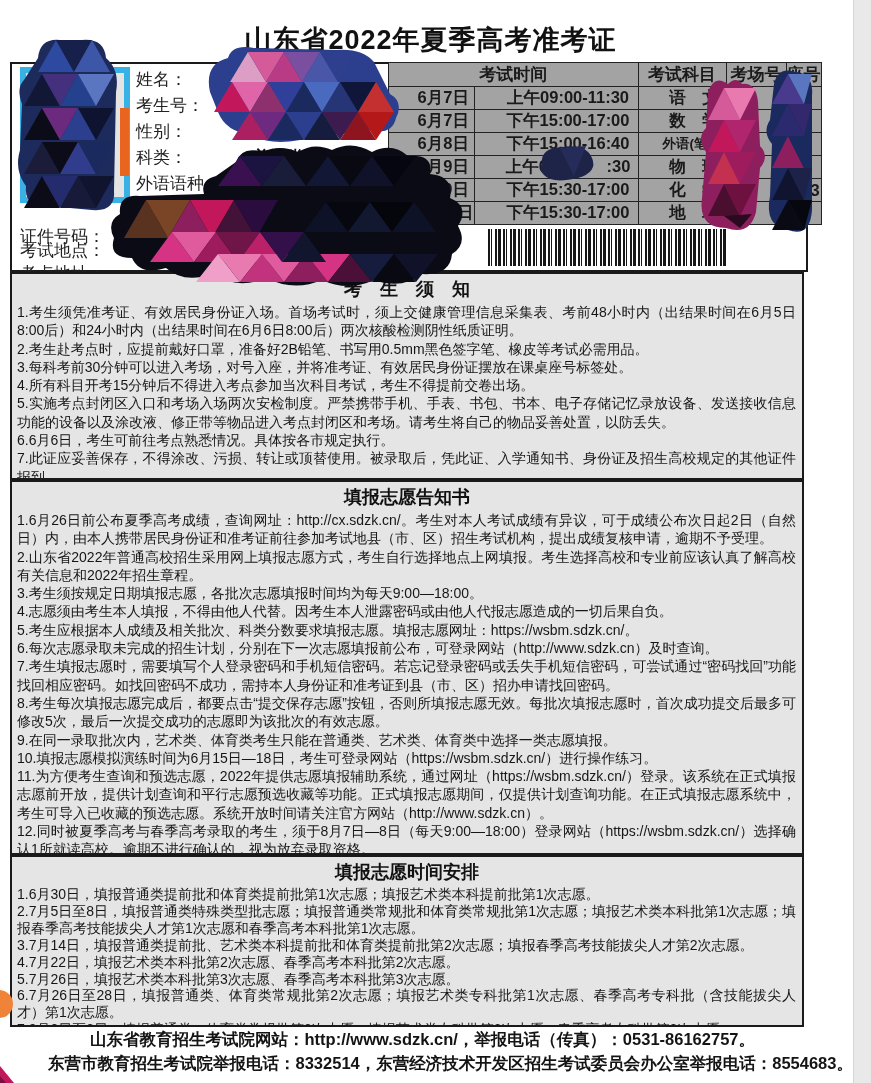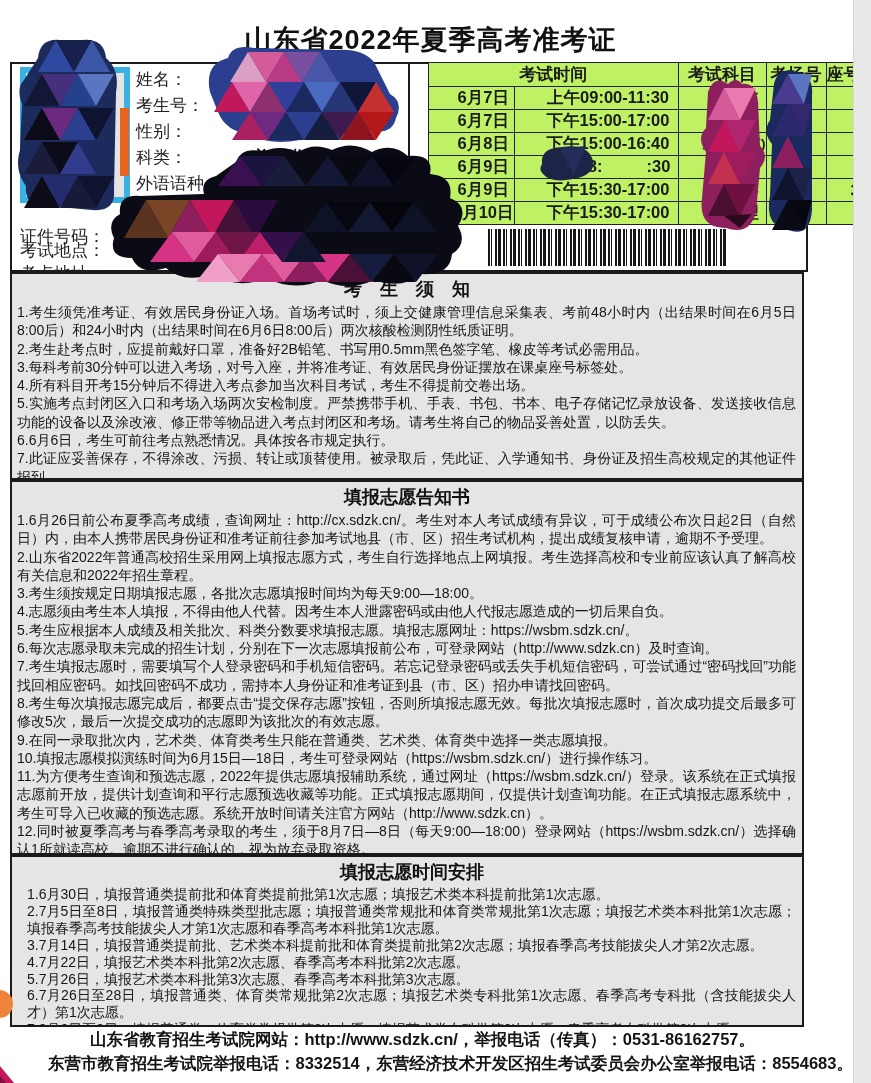--- a/index.html
+++ b/index.html
@@ -14,37 +14,37 @@
   .top-box{position:absolute;left:10px;top:62px;width:794px;height:206px;border:2px solid #1a1a1a;}
   .v-divider{position:absolute;left:408px;top:62px;height:210px;width:0;border-left:2px solid #1a1a1a;}
   
   .photo-frame{position:absolute;left:20px;top:67px;width:110px;height:136px;background:#38b2e4;}
   .photo-inner{position:absolute;left:6px;top:6px;right:6px;bottom:6px;background:#e4e4e4;}
   .photo-sliver{position:absolute;left:100px;top:41px;width:9px;height:68px;background:#e8641f;}
   
   .f-label{position:absolute;font-size:17px;font-weight:500;color:#222;white-space:nowrap;}
   .f-value{position:absolute;font-size:17px;font-weight:bold;color:#111;white-space:nowrap;}
   
-  table.exam{position:absolute;left:428px;top:62px;border-collapse:collapse;table-layout:fixed;background:#bef264;}
+  table.exam{position:absolute;left:388px;top:62px;border-collapse:collapse;table-layout:fixed;background:#a3a3a3;}
   table.exam th,table.exam td{border:1.5px solid #222;text-align:center;padding:0;overflow:hidden;white-space:nowrap;}
   table.exam th{font-size:17px;font-weight:bold;height:23px;}
   table.exam td{font-size:16.5px;font-weight:700;height:21px;padding-left:24px;}
   td.subj.tight{font-size:13.5px;letter-spacing:0;}
   .gap{display:inline-block;width:44px;}
   
   .barcode{position:absolute;left:488px;top:229px;width:238px;height:37px;
     background:repeating-linear-gradient(90deg,#161616 0px,#161616 2px,#fff 2px,#fff 3px,#161616 3px,#161616 4px,#fff 4px,#fff 7px,#161616 7px,#161616 9px,#fff 9px,#fff 10px,#161616 10px,#161616 13px,#fff 13px,#fff 15px);}
   
   .sect{position:absolute;left:10px;width:794px;border:2px solid #1a1a1a;background:#e5e5e5;box-sizing:border-box;overflow:hidden;}
   .sect h2{margin:3px 0 2px 0;text-align:center;font-size:18px;font-weight:bold;color:#111;}
   .sect .items{padding:0 6px 0 5px;}
   .sect .line{font-size:14px;line-height:18.3px;text-align:justify;font-weight:500;color:#161616;}
   #sect-notice{top:272px;height:208px;}
   #sect-vol{top:480px;height:375px;}
-  #sect-time{top:855px;height:172px;padding-left:10px;}
+  #sect-time{top:855px;height:172px;}
   #sect-time .line{line-height:16.9px;}
   
   .footer-line{position:absolute;left:0;width:845px;text-align:center;font-size:16.5px;font-weight:600;color:#141414;}
   #footer1{top:1029px;}
   #footer2{top:1053px;margin-left:28px;}
   .overlay{position:absolute;left:0;top:0;width:871px;height:1083px;pointer-events:none;}
 </style>
 </head>
 <body>
 

